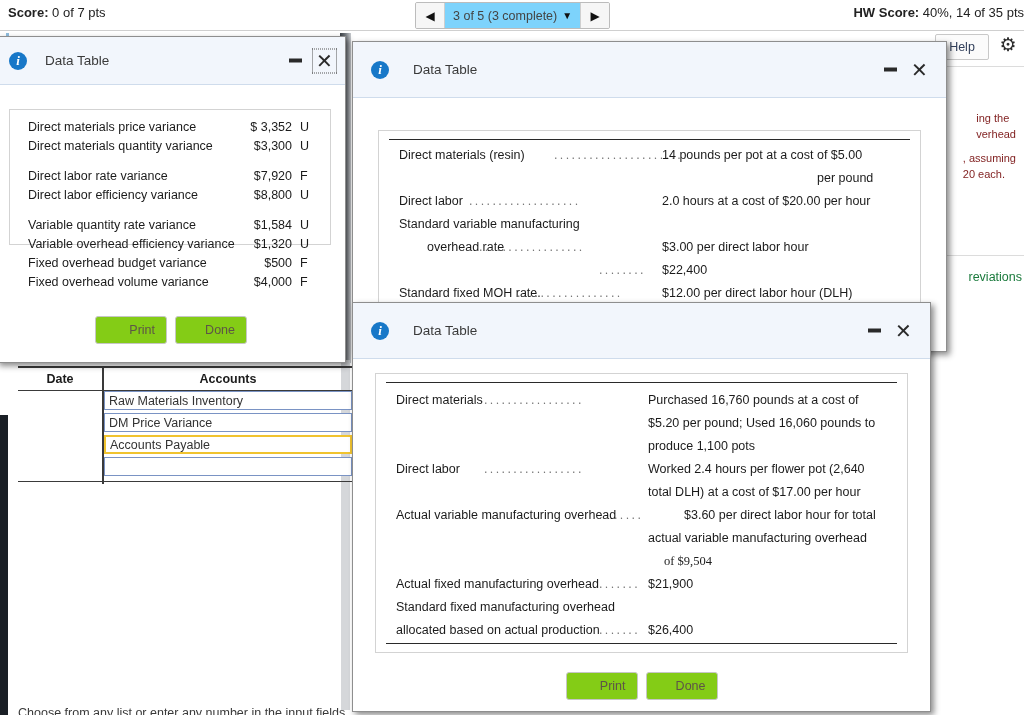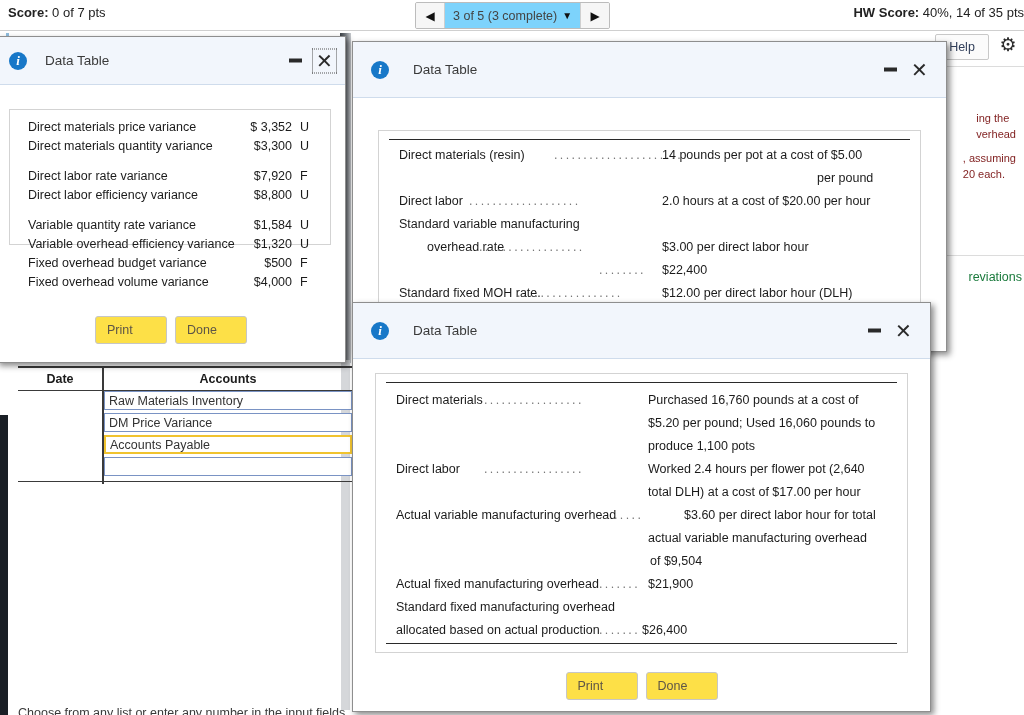--- a/index.html
+++ b/index.html
@@ -215,23 +215,23 @@
   .drow .dcont {
     position: absolute; top: 0; white-space: nowrap;
   }
 
   .dlg-footer {
     position: absolute; left: 0; right: 0; display: flex;
     align-items: center; justify-content: center; gap: 8px;
   }
   .fbtn {
     min-width: 48px; height: 26px; padding: 0 11px;
-    border: 1px solid #c6c6c6; background: #fde047;
+    border: 1px solid #c6c6c6; background: #84cc16;
     border-radius: 3px; font-size: 12.5px; color: #5d5547;
-    display: flex; align-items: center; justify-content: flex-start;
+    display: flex; align-items: center; justify-content: flex-end;
   }
 </style>
 </head>
 <body>
 
 <div id="root">
 
   <div class="edge-strip-left-thin"></div>
   <div class="edge-strip-left"></div>
   <div class="scroll-strip"></div>
@@ -448,35 +448,35 @@
             <span class="dval" style="left: 262px;">total DLH) at a cost of $17.00 per hour</span>
           </div>
           <div class="drow" style="position: absolute; left: 0px; right: 0px; top: 125px; height: 23px;">
             <span class="dlabel" style="left: 10px;">Actual variable manufacturing overhead</span>
             <span class="dots" style="left: 228px;">.....</span>
             <span class="dval" style="left: 262px; margin-left: 36px;">$3.60 per direct labor hour for total</span>
           </div>
           <div class="drow" style="position: absolute; left: 0px; right: 0px; top: 148px; height: 23px;">
             <span class="dval" style="left: 262px;">actual variable manufacturing overhead</span>
           </div>
-          <div class="drow" style="position: absolute; left: 2px; right: 0px; top: 171px; height: 23px;">
+          <div class="drow" style="position: absolute; left: 16px; right: 0px; top: 171px; height: 23px; font-family: Liberation Serif, serif;">
             <span class="dval" style="left: 262px;">of $9,504</span>
           </div>
           <div class="drow" style="position: absolute; left: 0px; right: 0px; top: 194px; height: 23px;">
             <span class="dlabel" style="left: 10px;">Actual fixed manufacturing overhead</span>
             <span class="dots" style="left: 213px;">.......</span>
             <span class="dval" style="left: 262px;">$21,900</span>
           </div>
           <div class="drow" style="position: absolute; left: 0px; right: 0px; top: 217px; height: 23px;">
             <span class="dlabel" style="left: 10px;">Standard fixed manufacturing overhead</span>
           </div>
           <div class="drow" style="position: absolute; left: 0px; right: 0px; top: 240px; height: 23px;">
             <span class="dlabel" style="left: 10px;">allocated based on actual production</span>
             <span class="dots" style="left: 213px;">.......</span>
-            <span class="dval" style="left: 256px;">$26,400</span>
+            <span class="dval" style="left: 262px;">$26,400</span>
           </div>
         </div>
     </div>
 
     <div class="dlg-footer" style="top:368px; height:30px;">
       <div class="fbtn">
         <span>Print</span>
       </div>
       <div class="fbtn">
         <span>Done</span>

